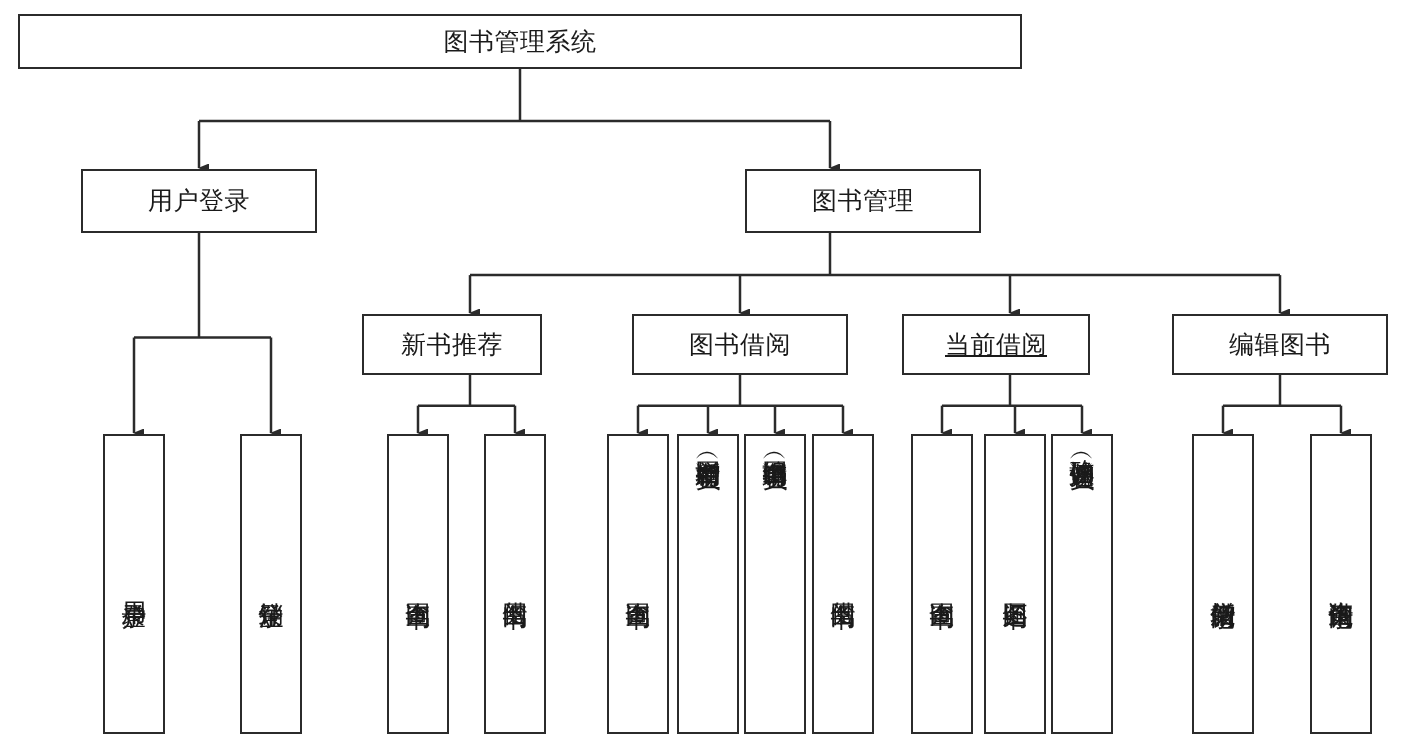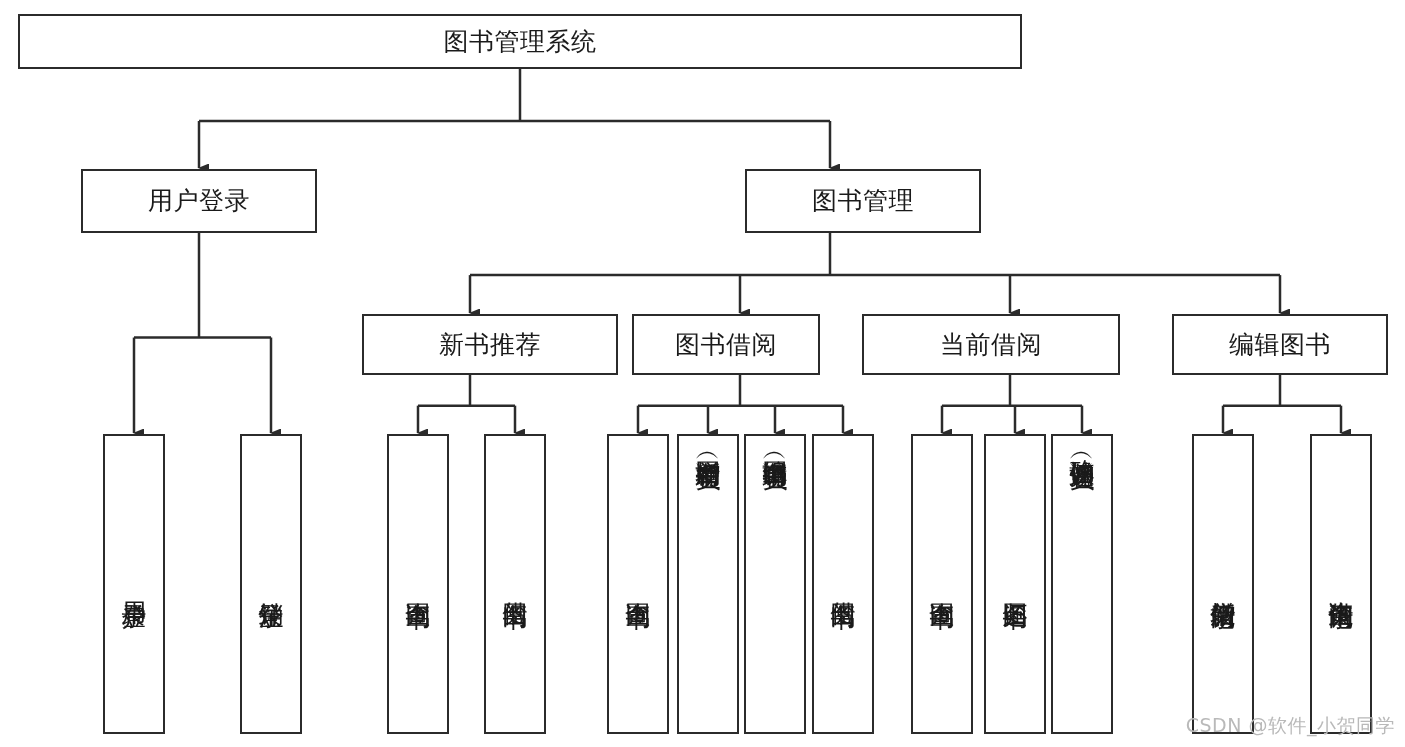--- a/index.html
+++ b/index.html
@@ -130,27 +130,27 @@
   <div id="nodes-layer">
       <div class="node horiz root" style="left: 18px; top: 14px; width: 1004px; height: 55px;">
         <span class="node-label">图书管理系统</span>
       </div>
       <div class="node horiz" style="left: 81px; top: 169px; width: 236px; height: 64px;">
         <span class="node-label">用户登录</span>
       </div>
       <div class="node horiz" style="left: 745px; top: 169px; width: 236px; height: 64px;">
         <span class="node-label">图书管理</span>
       </div>
-      <div class="node horiz" style="left: 362px; top: 314px; width: 256px; height: 61px;">
+      <div class="node horiz" style="left: 362px; top: 314px; width: 180px; height: 61px;">
         <span class="node-label">新书推荐</span>
       </div>
-      <div class="node horiz" style="left: 632px; top: 314px; width: 188px; height: 61px;">
+      <div class="node horiz" style="left: 632px; top: 314px; width: 216px; height: 61px;">
         <span class="node-label">图书借阅</span>
       </div>
-      <div class="node horiz" style="left: 862px; top: 314px; width: 258px; height: 61px;">
+      <div class="node horiz" style="left: 902px; top: 314px; width: 188px; height: 61px; text-decoration: underline;">
         <span class="node-label">当前借阅</span>
       </div>
       <div class="node horiz" style="left: 1172px; top: 314px; width: 216px; height: 61px;">
         <span class="node-label">编辑图书</span>
       </div>
       <div class="node vert center-text" style="left: 103px; top: 434px; width: 62px; height: 300px;">
         <span class="node-label">用户登录</span>
       </div>
       <div class="node vert center-text" style="left: 240px; top: 434px; width: 62px; height: 300px;">
         <span class="node-label">注销登录</span>
@@ -183,15 +183,14 @@
         <span class="node-label">确认归还（管理员）</span>
       </div>
       <div class="node vert center-text" style="left: 1192px; top: 434px; width: 62px; height: 300px;">
         <span class="node-label">新增借阅记录</span>
       </div>
       <div class="node vert center-text" style="left: 1310px; top: 434px; width: 62px; height: 300px;">
         <span class="node-label">查询借阅记录</span>
       </div>
     </div>
 
-  <div id="watermark">CSDN @软件_小贺同学</div>
 
 </div>
 
 </body></html>

